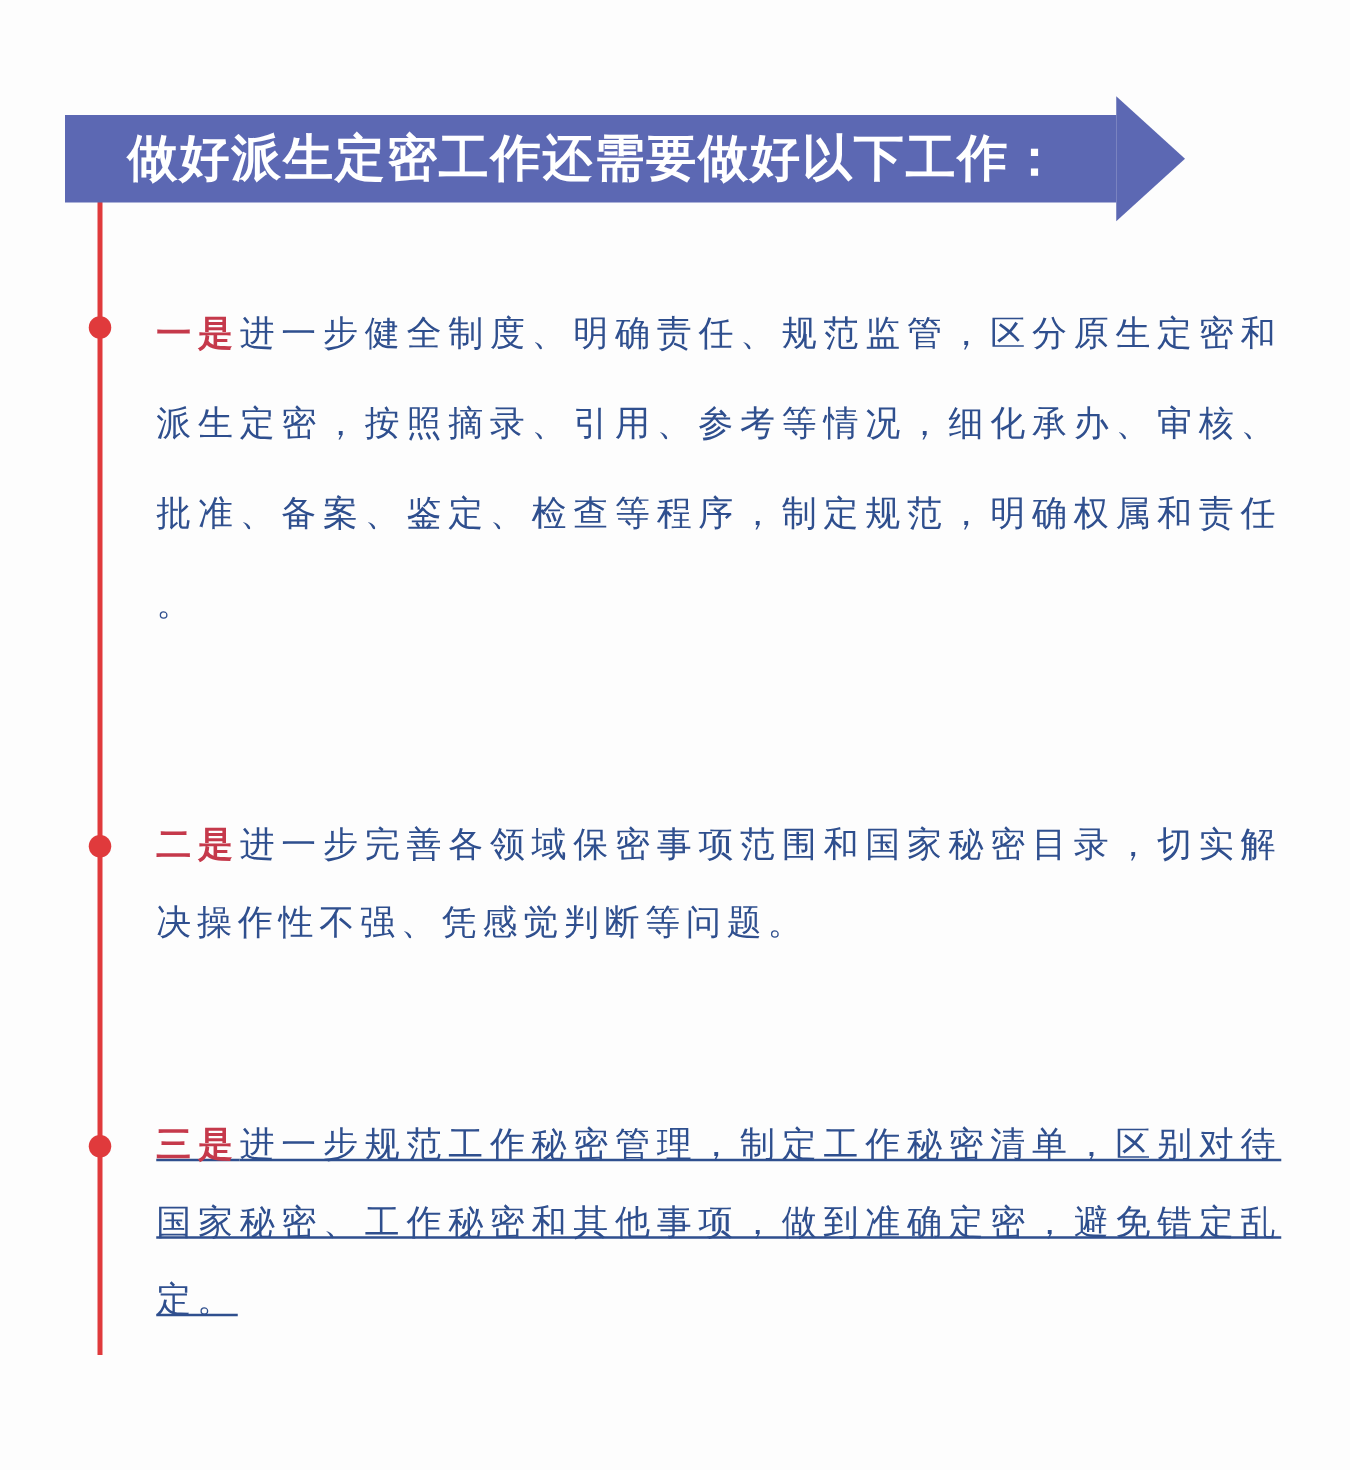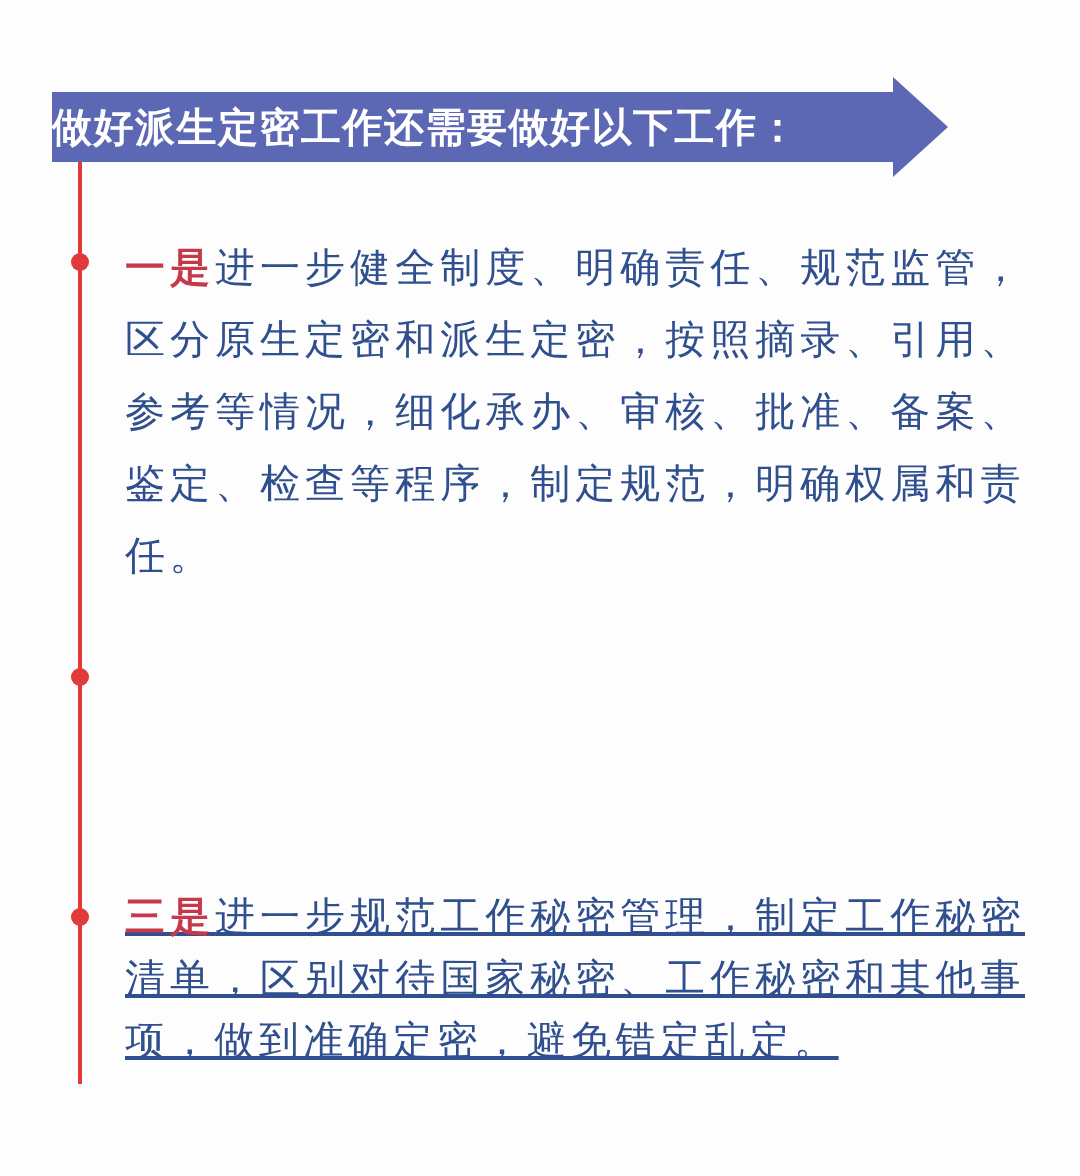--- a/index.html
+++ b/index.html
@@ -22,20 +22,21 @@
     margin:0 auto;
   }
   
   .banner{
     position:absolute;
     left:52px;top:92px;
     width:841px;height:70px;
     background:var(--banner-blue);
     display:flex;align-items:center;
     box-sizing:border-box;
+    padding-left:50px;
     z-index:2;
   }
   .banner-text{
     color:#ffffff;
     font-size:40px;
     font-weight:bold;
     letter-spacing:1.5px;
     line-height:1;
     white-space:nowrap;
   }
@@ -67,21 +68,21 @@
   .dot-1{top:253px;}
   .dot-2{top:668px;}
   .dot-3{top:908px;}
   
   .para{
     position:absolute;
     left:125px;
     width:900px;
     margin:0;
     color:var(--text-blue);
-    font-size:40px;
+    font-size:28px;
     letter-spacing:4.6px;
     text-align:justify;
     text-justify:inter-character;
     word-break:break-all;
     line-break:anywhere;
   }
   .p1{top:231px;line-height:72px;}
   .p2{top:645px;line-height:62px;}
   .p3{top:885px;line-height:62px;text-decoration:underline;}
   .lead{
@@ -99,16 +100,17 @@
   </div>
   <div class="banner-arrow"></div>
 
   <div class="timeline-line"></div>
   <div class="timeline-dot dot-1"></div>
   <div class="timeline-dot dot-2"></div>
   <div class="timeline-dot dot-3"></div>
 
   <p class="para p1"><span class="lead">一是</span><span>进一步健全制度、明确责任、规范监管，区分原生定密和派生定密，按照摘录、引用、参考等情况，细化承办、审核、批准、备案、鉴定、检查等程序，制定规范，明确权属和责任。</span></p>
 
+  <p class="para p2"><span class="lead">二是</span><span>进一步完善各领域保密事项范围和国家秘密目录，切实解决操作性不强、凭感觉判断等问题。</span></p>
 
   <p class="para p3"><span class="lead">三是</span><span>进一步规范工作秘密管理，制定工作秘密清单，区别对待国家秘密、工作秘密和其他事项，做到准确定密，避免错定乱定。</span></p>
 
 </div>
 
 </body></html>

